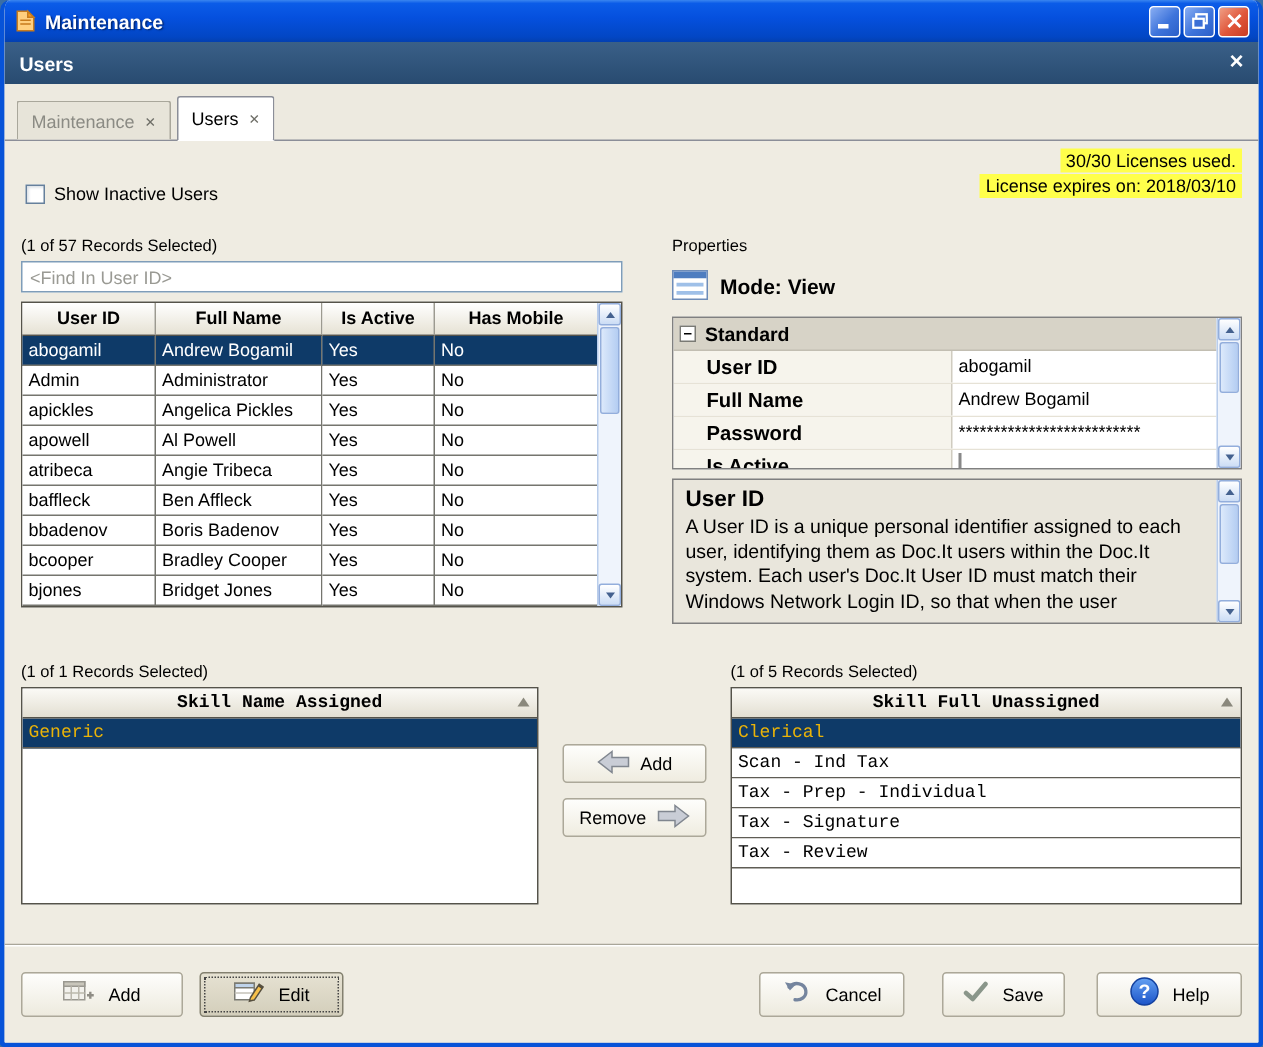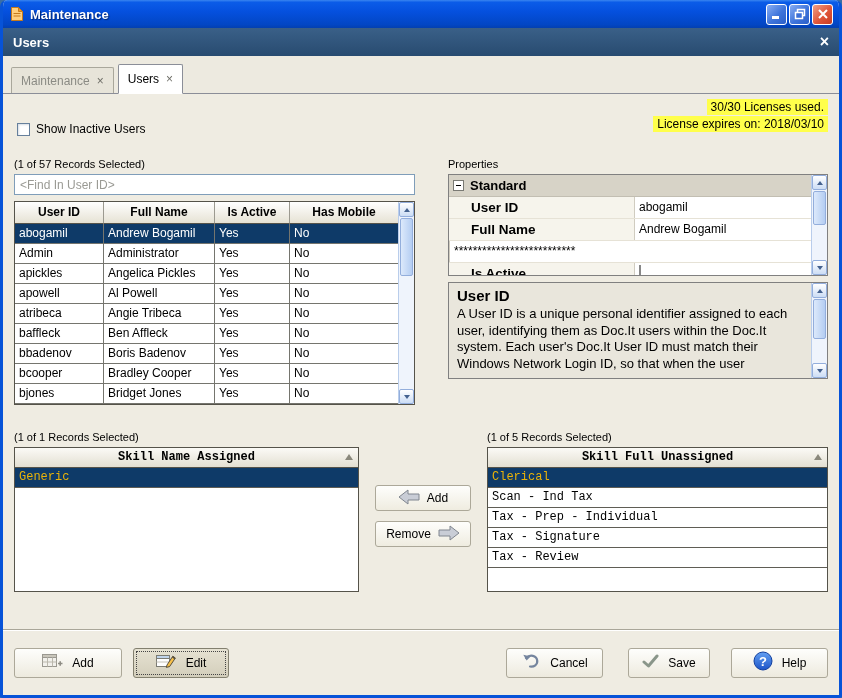--- a/index.html
+++ b/index.html
@@ -268,36 +268,48 @@
             </div>
             <div class="sb-btn">
                 <span class="arr-dn"></span>
               </div>
           </div>
         </div>
       </div>
 
       <div class="col-right">
         <div class="records-label">Properties</div>
+        <div class="mode-row">
+          <span>
+            <svg width="24" height="20">
+              <rect x="0.5" y="0.5" width="23" height="19" fill="#fff" stroke="#6E8CB8"></rect>
+              <rect x="1" y="1" width="22" height="4.5" fill="#4E7DC0"></rect>
+              <rect x="3" y="8.5" width="18" height="2.5" fill="#9FC0E8"></rect>
+              <rect x="3" y="14" width="18" height="2.5" fill="#9FC0E8"></rect>
+            </svg>
+          </span>
+          <span class="mode-text">Mode: View</span>
+        </div>
 
         <div class="propgrid">
           <div class="pg-inner">
             <div class="pg-group">
               <span class="pg-collapse"></span>
               <span>Standard</span>
             </div>
             <div class="pg-row">
               <div class="pg-name">User ID</div>
               <div class="pg-val">abogamil</div>
             </div>
             <div class="pg-row">
               <div class="pg-name">Full Name</div>
               <div class="pg-val">Andrew Bogamil</div>
             </div>
             <div class="pg-row">
+              <div class="pg-name">Password</div>
               <div class="pg-val">**************************</div>
             </div>
             <div class="pg-row">
               <div class="pg-name">Is Active</div>
               <div class="pg-val"><span class="pg-checkbox"></span></div>
             </div>
           </div>
           <div class="vscroll">
             <div class="sb-btn">
                 <span class="arr-up"></span>

